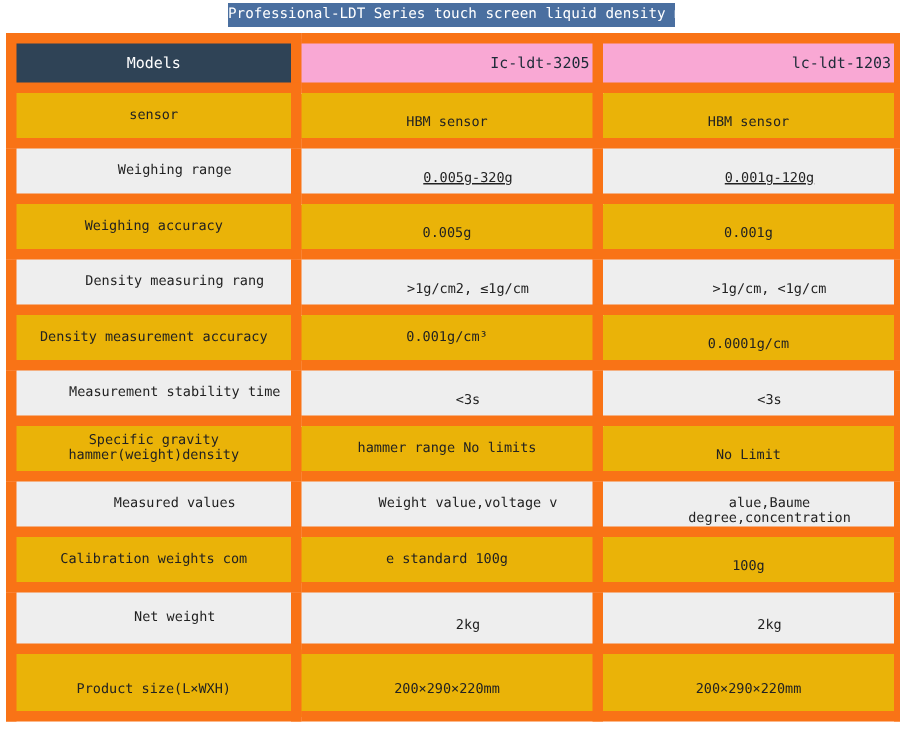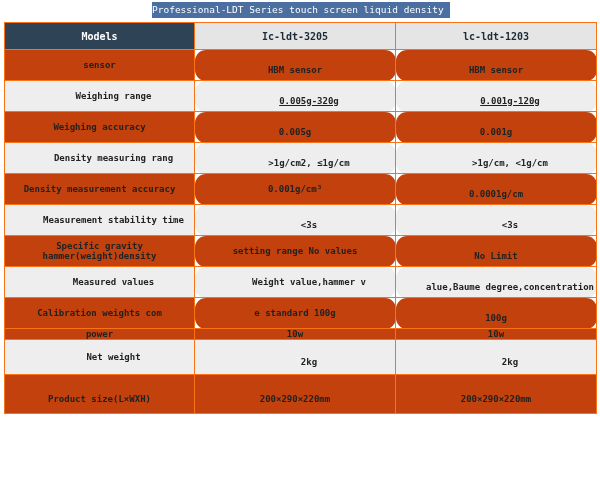--- a/index.html
+++ b/index.html
@@ -39,51 +39,51 @@
   table.spec {
     position: absolute;
     left: 4px;
     top: 22px;
     width: 592px;
     border-collapse: collapse;
     table-layout: fixed;
     font-family: "DejaVu Sans Mono", monospace;
   }
   table.spec td {
-    border: 1px solid #f97316;
+    border: 7px solid #f97316;
     vertical-align: middle;
     text-align: center;
     padding: 0 2px;
     font-size: 9px;
     color: #222;
-    font-weight: bold;
   }
   col.c-label { width: 190px; }
   col.c-a { width: 201px; }
   col.c-b { width: 201px; }
 
   
   tr.head td.lbl {
     background: #2f4356;
     color: #ffffff;
     height: 26px;
     font-size: 10px;
   }
   tr.head td.val {
-    background: #e5e5e5;
+    background: #f9a8d4;
     color: #1d2b38;
     height: 26px;
     font-size: 10px;
+    text-align: right;
   }
   td.lbl {
     font-size: 10px;
     color: #2a2a2a;
   }
   tr.shade td { background: #eeeeee; padding-left: 30px; }
-  tr.plain td { background: #c2410c; }
+  tr.plain td { background: #eab308; }
 
   td.val { font-size: 9px; }
   .small { font-size: 7.4px; }
   .xsmall { font-size: 7px; margin-top: 25px; }
   .und { text-decoration: underline; }
   .tall-a { height: 30px; border-radius: 11px; }
   .tall-b { height: 34px; }
   .tall-c { height: 38px; margin-top: 36px; }
   .nudge-down { display: block; padding-top: 9px; }
 </style>
@@ -160,48 +160,43 @@
         <td class="val tall-a">
             <span class="nudge-down">&lt;3s</span>
           </td>
         <td class="val tall-a">
             <span class="nudge-down">&lt;3s</span>
           </td>
       </tr>
 
       <tr class="plain">
         <td class="lbl xsmall">Specific gravity hammer(weight)density</td>
-        <td class="val tall-a"><span>setting range No values</span></td>
+        <td class="val tall-a"><span>hammer range No limits</span></td>
         <td class="val tall-a">
             <span class="nudge-down">No Limit</span>
           </td>
       </tr>
 
       <tr class="shade">
         <td class="lbl">Measured values</td>
-        <td class="val tall-a small"><span>Weight value,hammer v</span></td>
+        <td class="val tall-a small"><span>Weight value,voltage v</span></td>
         <td class="val tall-a small">
             <span class="nudge-down">alue,Baume degree,concentration</span>
           </td>
       </tr>
 
       <tr class="plain">
         <td class="lbl">Calibration weights com</td>
         <td class="val tall-a"><span>e  standard    100g</span></td>
         <td class="val tall-a">
             <span class="nudge-down">100g</span>
           </td>
       </tr>
 
 
-      <tr class="plain">
-        <td class="lbl">power</td>
-        <td class="val"><span>10w</span></td>
-        <td class="val"><span>10w</span></td>
-      </tr>
 
       <tr class="shade">
         <td class="lbl">Net weight</td>
         <td class="val tall-b">
             <span class="nudge-down">2kg</span>
           </td>
         <td class="val tall-b">
             <span class="nudge-down">2kg</span>
           </td>
       </tr>

